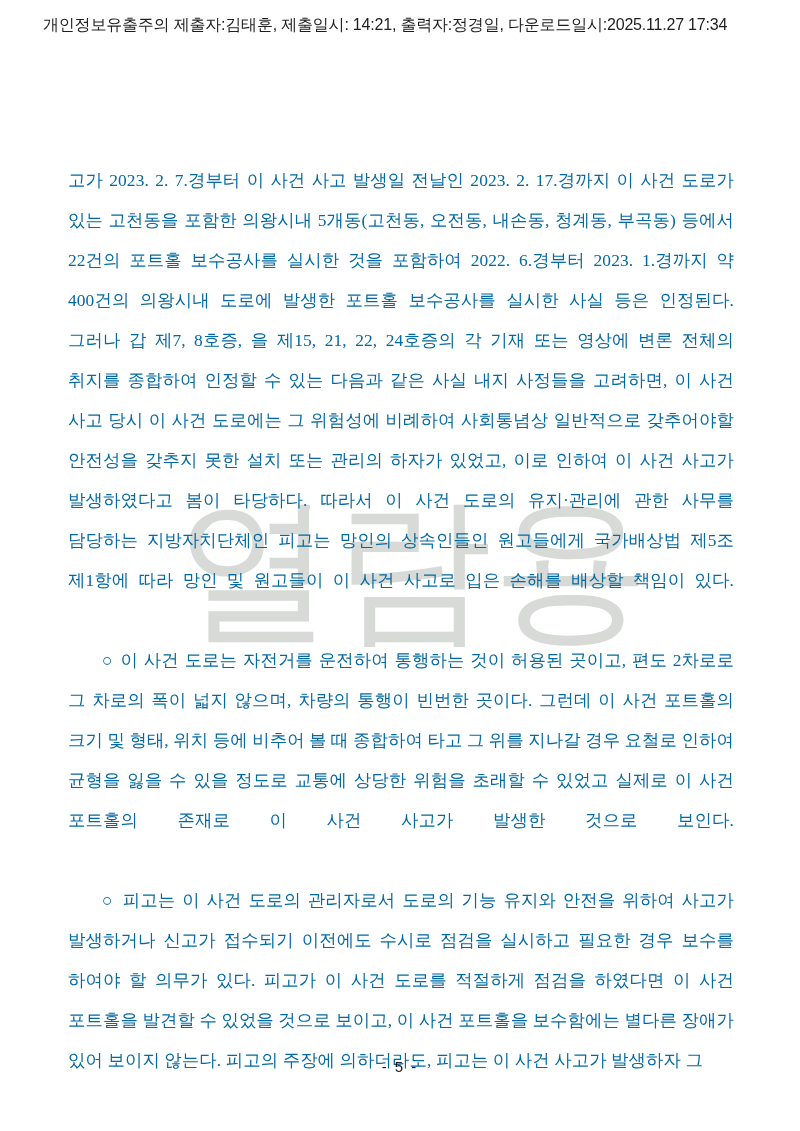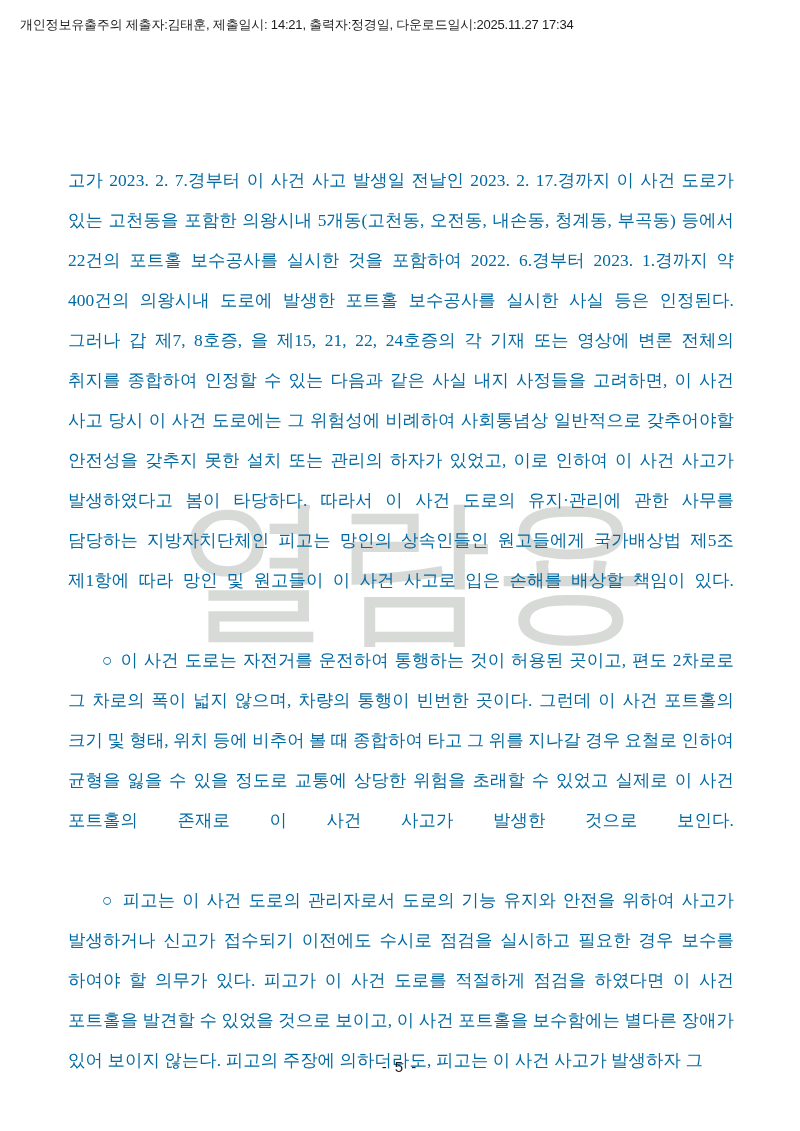--- a/index.html
+++ b/index.html
@@ -14,24 +14,24 @@
     height: 1131px;
     background: #ffffff;
     overflow: hidden;
     font-family: "Liberation Serif", "DejaVu Serif", serif;
   }
 
   
   .doc-header {
     position: absolute;
     top: 17px;
-    left: 20px;
+    left: 43px;
     right: 36px;
     font-family: "Liberation Sans", "DejaVu Sans", sans-serif;
-    font-size: 13px;
+    font-size: 16px;
     line-height: 16px;
     color: #1d1d1d;
     white-space: nowrap;
     letter-spacing: -0.2px;
   }
 
   
   .watermark {
     position: absolute;
     left: 176px;

